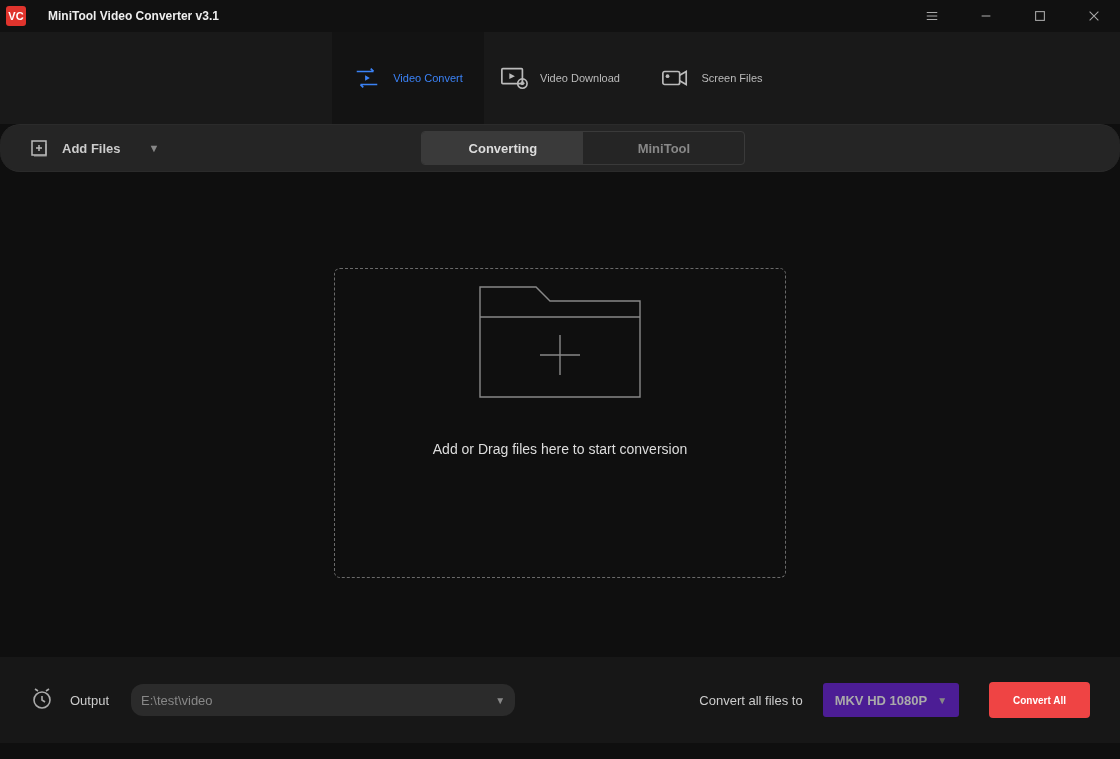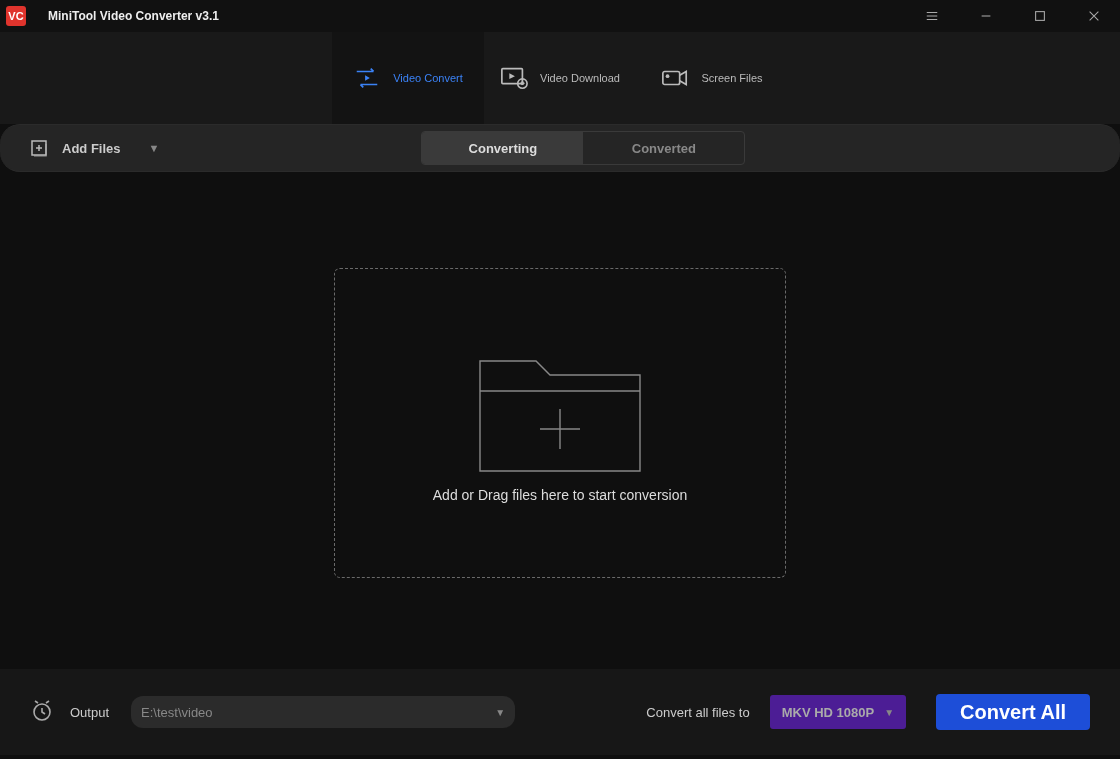--- a/index.html
+++ b/index.html
@@ -24,34 +24,34 @@
 .addfiles { display: flex; align-items: center; gap: 12px; color: #ccc; font-size: 13px; font-weight: 600; padding: 6px 10px 6px 6px; }
 .addfiles .ico { width: 20px; height: 20px; display: flex; align-items: center; justify-content: center; }
 .addfiles svg { stroke: #bbb; fill: none; stroke-width: 1.5; }
 .addfiles .chev { color: #888; font-size: 11px; margin-left: 16px; }
 
 .segmented { display: flex; margin-left: 252px; border: 1px solid #3a3a3a; border-radius: 4px; overflow: hidden; }
 .segmented .seg { width: 161px; height: 32px; display: flex; align-items: center; justify-content: center; font-size: 13px; color: #888; background: transparent; font-weight: 600; }
 .segmented .seg.active { background: #3a3a3a; color: #ddd; }
 
 .workspace { position: absolute; left:0; right:0; top: 172px; bottom: 86px; background: #0f0f0f; display: flex; align-items: center; justify-content: center; }
-.dropzone { width: 452px; height: 310px; border: 1px dashed #6a6a6a; border-radius: 6px; display: flex; flex-direction: column; align-items: center; justify-content: center; }
+.dropzone { width: 452px; height: 310px; border: 1px dashed #6a6a6a; border-radius: 6px; display: flex; flex-direction: column; align-items: center; justify-content: flex-start; gap: 28px; }
 .dropzone svg { stroke: #888; fill: none; stroke-width: 1.4; }
 .dropzone .msg { color: #ddd; font-size: 14px; }
 
-.footer { position: absolute; bottom: 4px; left: 0; right: 0; height: 86px; background: #171717; display: flex; align-items: center; padding: 0 30px; gap: 16px; }
+.footer { position: absolute; bottom: 16px; left: 0; right: 0; height: 86px; background: #171717; display: flex; align-items: center; padding: 0 30px; gap: 16px; }
 .footer .clk svg { stroke: #aaa; fill: none; stroke-width: 1.6; }
 .footer .lbl { color: #ccc; font-size: 13px; }
 .footer .pathbox { margin-left: 6px; width: 384px; height: 32px; background: #2b2b2b; border-radius: 12px; display: flex; align-items: center; padding: 0 10px; color: #888; font-size: 13px; }
 .footer .pathbox .dd { margin-left: auto; color: #888; font-size: 10px; }
 .footer .gap { flex: 1; }
 .footer .lbl2 { color: #ccc; font-size: 13px; margin-right: 4px; }
 .footer .fmtbox { height: 34px; background: #4c1d95; border-radius: 3px; display: flex; align-items: center; padding: 0 12px; color: #aaa; font-size: 13px; font-weight: 600; gap: 10px; }
 .footer .fmtbox .dd { color: #888; font-size: 10px; }
-.footer .convertbtn { margin-left: 14px; height: 36px; padding: 0 24px; background: #1d4ed8; color: #fff; border-radius: 4px; display: flex; align-items: center; justify-content: center; font-size: 20px; font-weight: 600; }
+.footer .convertbtn { margin-left: 14px; height: 36px; padding: 0 24px; background: #ef4444; color: #fff; border-radius: 4px; display: flex; align-items: center; justify-content: center; font-size: 10px; font-weight: 600; }
 </style>
 </head>
 <body>
 
 <div class="titlebar">
   <div class="logo">
       <span>VC</span>
     </div>
   <div class="title">MiniTool Video Converter v3.1</div>
   <div class="spacer"></div>
@@ -117,21 +117,21 @@
         <rect x="2" y="3" width="14" height="14"></rect>
         <path d="M9 7v6M6 10h6"></path>
         <path d="M16 6v12H4" opacity="0.5"></path>
       </svg>
     </span>
     <span>Add Files</span>
     <span class="chev">▼</span>
   </div>
   <div class="segmented">
     <div class="seg active">Converting</div>
-    <div class="seg">Converted</div>
+    <div class="seg">MiniTool</div>
   </div>
 </div>
 
 <div class="workspace">
   <div class="dropzone">
     <span>
       <svg width="176" height="140" viewBox="0 0 176 140">
         <path d="M8 18 h56 l14 14 h90 v96 H8 z"></path>
         <path d="M8 48 H168"></path>
         <path d="M88 66 v40 M68 86 h40"></path>

